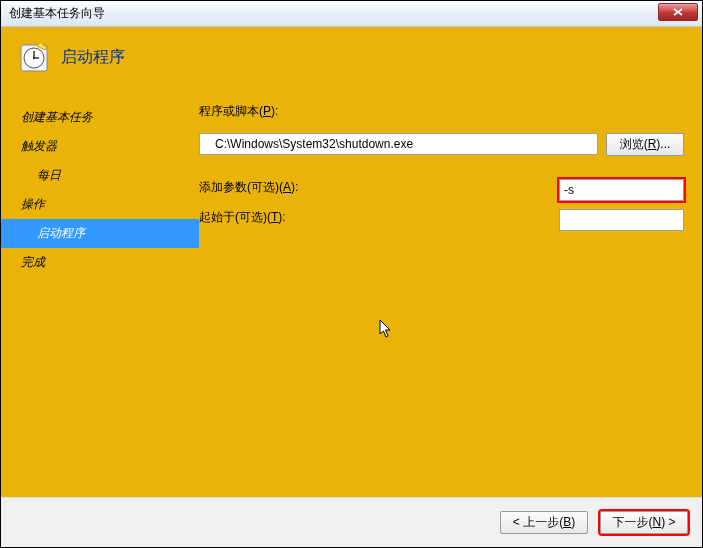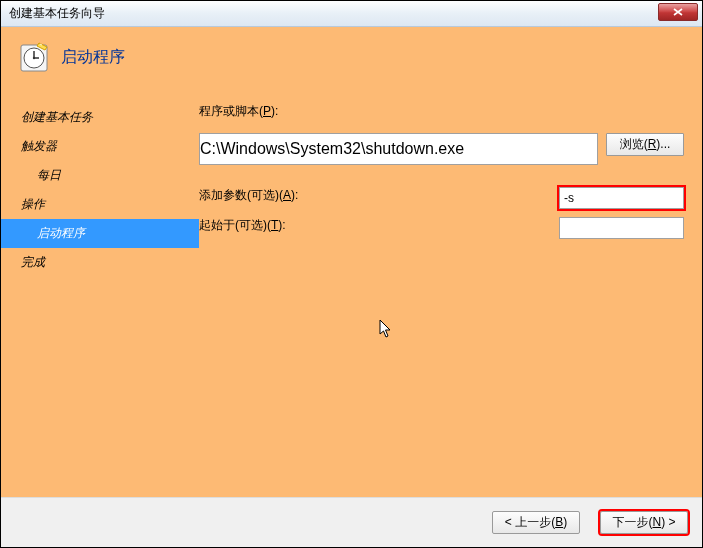--- a/index.html
+++ b/index.html
@@ -41,21 +41,21 @@
     color: #fff;
     display: flex;
     align-items: center;
     justify-content: center;
     font-weight: bold;
     font-size: 11px;
     cursor: pointer;
   }
   .content {
     height: calc(100% - 26px);
-    background: #fdba74;
+    background: #eab308;
     display: flex;
     flex-direction: column;
   }
   .header-area {
     padding: 14px 0 28px 18px;
     display: flex;
     align-items: center;
     gap: 10px;
   }
   .clock-icon {
@@ -104,24 +104,24 @@
   }
   .form-label {
     width: 165px;
     font-size: 12px;
   }
   .form-row-gap {
     margin-top: 22px;
   }
   .input-wide {
     flex: 1;
-    height: 32px;
+    height: 22px;
     border: 1px solid #a0a0a0;
-    padding: 2px 0;
-    font-size: 16px;
+    padding: 2px 15px;
+    font-size: 12px;
     font-family: inherit;
   }
   .browse-btn {
     margin-left: 8px;
     width: 78px;
     height: 23px;
     background: linear-gradient(to bottom, #fdfdfd, #e8e8e8);
     border: 1px solid #9a9a9a;
     border-radius: 1px;
     font-size: 12px;
@@ -141,21 +141,21 @@
     outline-offset: 0;
   }
   .footer {
     height: 50px;
     background: #f0f0f0;
     border-top: 1px solid #ddd;
     display: flex;
     align-items: center;
     justify-content: flex-end;
     padding-right: 14px;
-    gap: 20px;
+    gap: 12px;
   }
   .footer-btn {
     min-width: 88px;
     height: 23px;
     background: linear-gradient(to bottom, #fdfdfd, #e8e8e8);
     border: 1px solid #9a9a9a;
     border-radius: 2px;
     font-size: 12px;
     cursor: pointer;
     padding: 0 10px;

